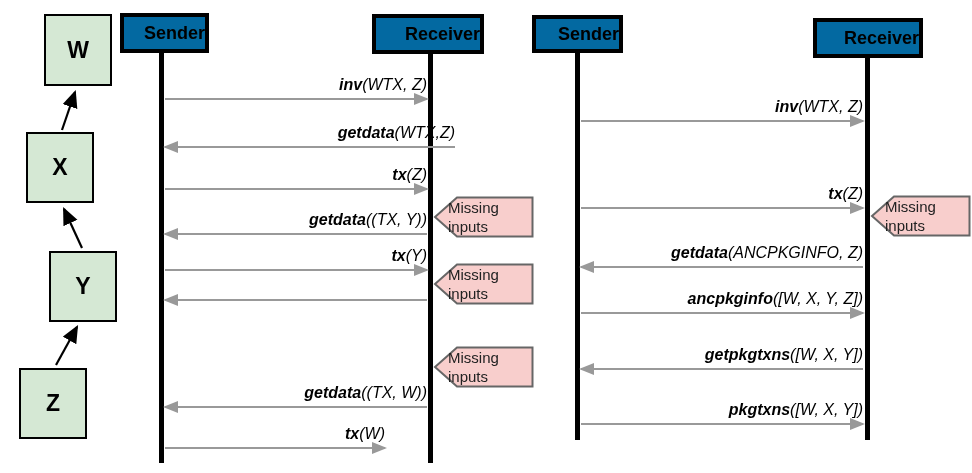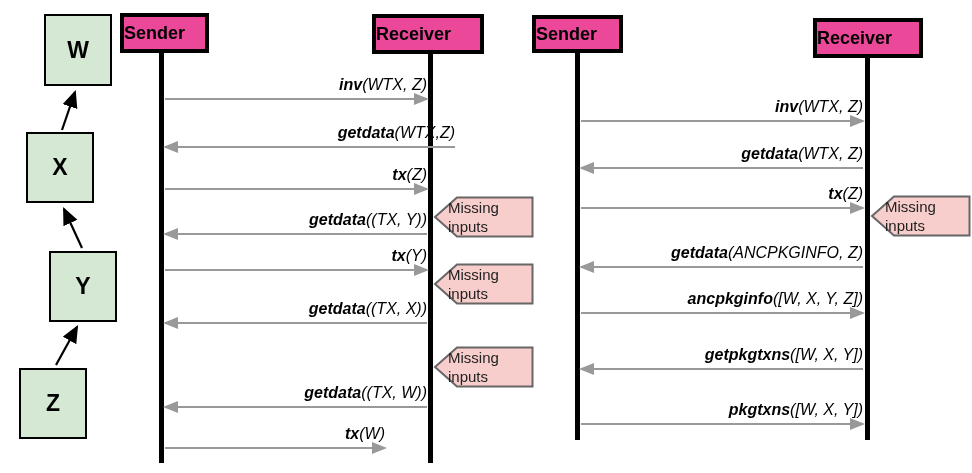--- a/index.html
+++ b/index.html
@@ -11,23 +11,23 @@
   .dep-line{stroke:var(--line_black,#000);stroke-width:2.2;}
 
   .txbox{
     position:absolute;box-sizing:border-box;
     background:var(--box_green,#d5e8d4);border:2px solid var(--line_black,#000);
     display:flex;align-items:center;justify-content:center;
     font-size:23px;font-weight:bold;
   }
 
   .actor{
-    position:absolute;box-sizing:border-box;background:#ec4899;
+    position:absolute;box-sizing:border-box;background:#0369a1;
     border:4px solid var(--line_black,#000);
-    display:flex;align-items:center;justify-content:flex-start;
+    display:flex;align-items:center;justify-content:flex-end;
     font-size:18px;font-weight:bold;z-index:3;
   }
   .lifeline{
     position:absolute;width:5px;background:var(--line_black,#000);z-index:1;
   }
 
   .msg{position:absolute;z-index:2;}
   .msg-label{
     height:20px;line-height:20px;text-align:right;font-size:16px;
     margin-bottom:3px;white-space:nowrap;font-style:italic;
@@ -107,21 +107,20 @@
   </div>
   <div class="msg left" style="left:165px;top:210px;width:262px">
     <div class="msg-label"><span class="m">getdata</span><span>((TX, Y))</span></div>
     <div class="msg-arrow"></div>
   </div>
   <div class="msg right" style="left:165px;top:246px;width:262px">
     <div class="msg-label"><span class="m">tx</span><span>(Y)</span></div>
     <div class="msg-arrow"></div>
   </div>
   <div class="msg left" style="left:165px;top:299px;width:262px">
-    <div class="msg-label"><span class="m">getdata</span><span>((TX, X))</span></div>
     <div class="msg-arrow"></div>
   </div>
   <div class="msg left" style="left:165px;top:383px;width:262px">
     <div class="msg-label"><span class="m">getdata</span><span>((TX, W))</span></div>
     <div class="msg-arrow"></div>
   </div>
   <div class="msg right" style="left:165px;top:424px;width:220px">
     <div class="msg-label"><span class="m">tx</span><span>(W)</span></div>
     <div class="msg-arrow"></div>
   </div>
@@ -154,24 +153,20 @@
       <span>Sender</span>
     </div>
   <div class="actor" style="left:813px;top:18px;width:110px;height:40px">
       <span>Receiver</span>
     </div>
 
   <div class="msg right" style="left:581px;top:97px;width:282px">
     <div class="msg-label"><span class="m">inv</span><span>(WTX, Z)</span></div>
     <div class="msg-arrow"></div>
   </div>
-  <div class="msg left" style="left:581px;top:144px;width:282px">
-    <div class="msg-label"><span class="m">getdata</span><span>(WTX, Z)</span></div>
-    <div class="msg-arrow"></div>
-  </div>
   <div class="msg right" style="left:581px;top:184px;width:282px">
     <div class="msg-label"><span class="m">tx</span><span>(Z)</span></div>
     <div class="msg-arrow"></div>
   </div>
   <div class="msg left" style="left:581px;top:243px;width:282px">
     <div class="msg-label"><span class="m">getdata</span><span>(ANCPKGINFO, Z)</span></div>
     <div class="msg-arrow"></div>
   </div>
   <div class="msg right" style="left:581px;top:289px;width:282px">
     <div class="msg-label"><span class="m">ancpkginfo</span><span>([W, X, Y, Z])</span></div>

